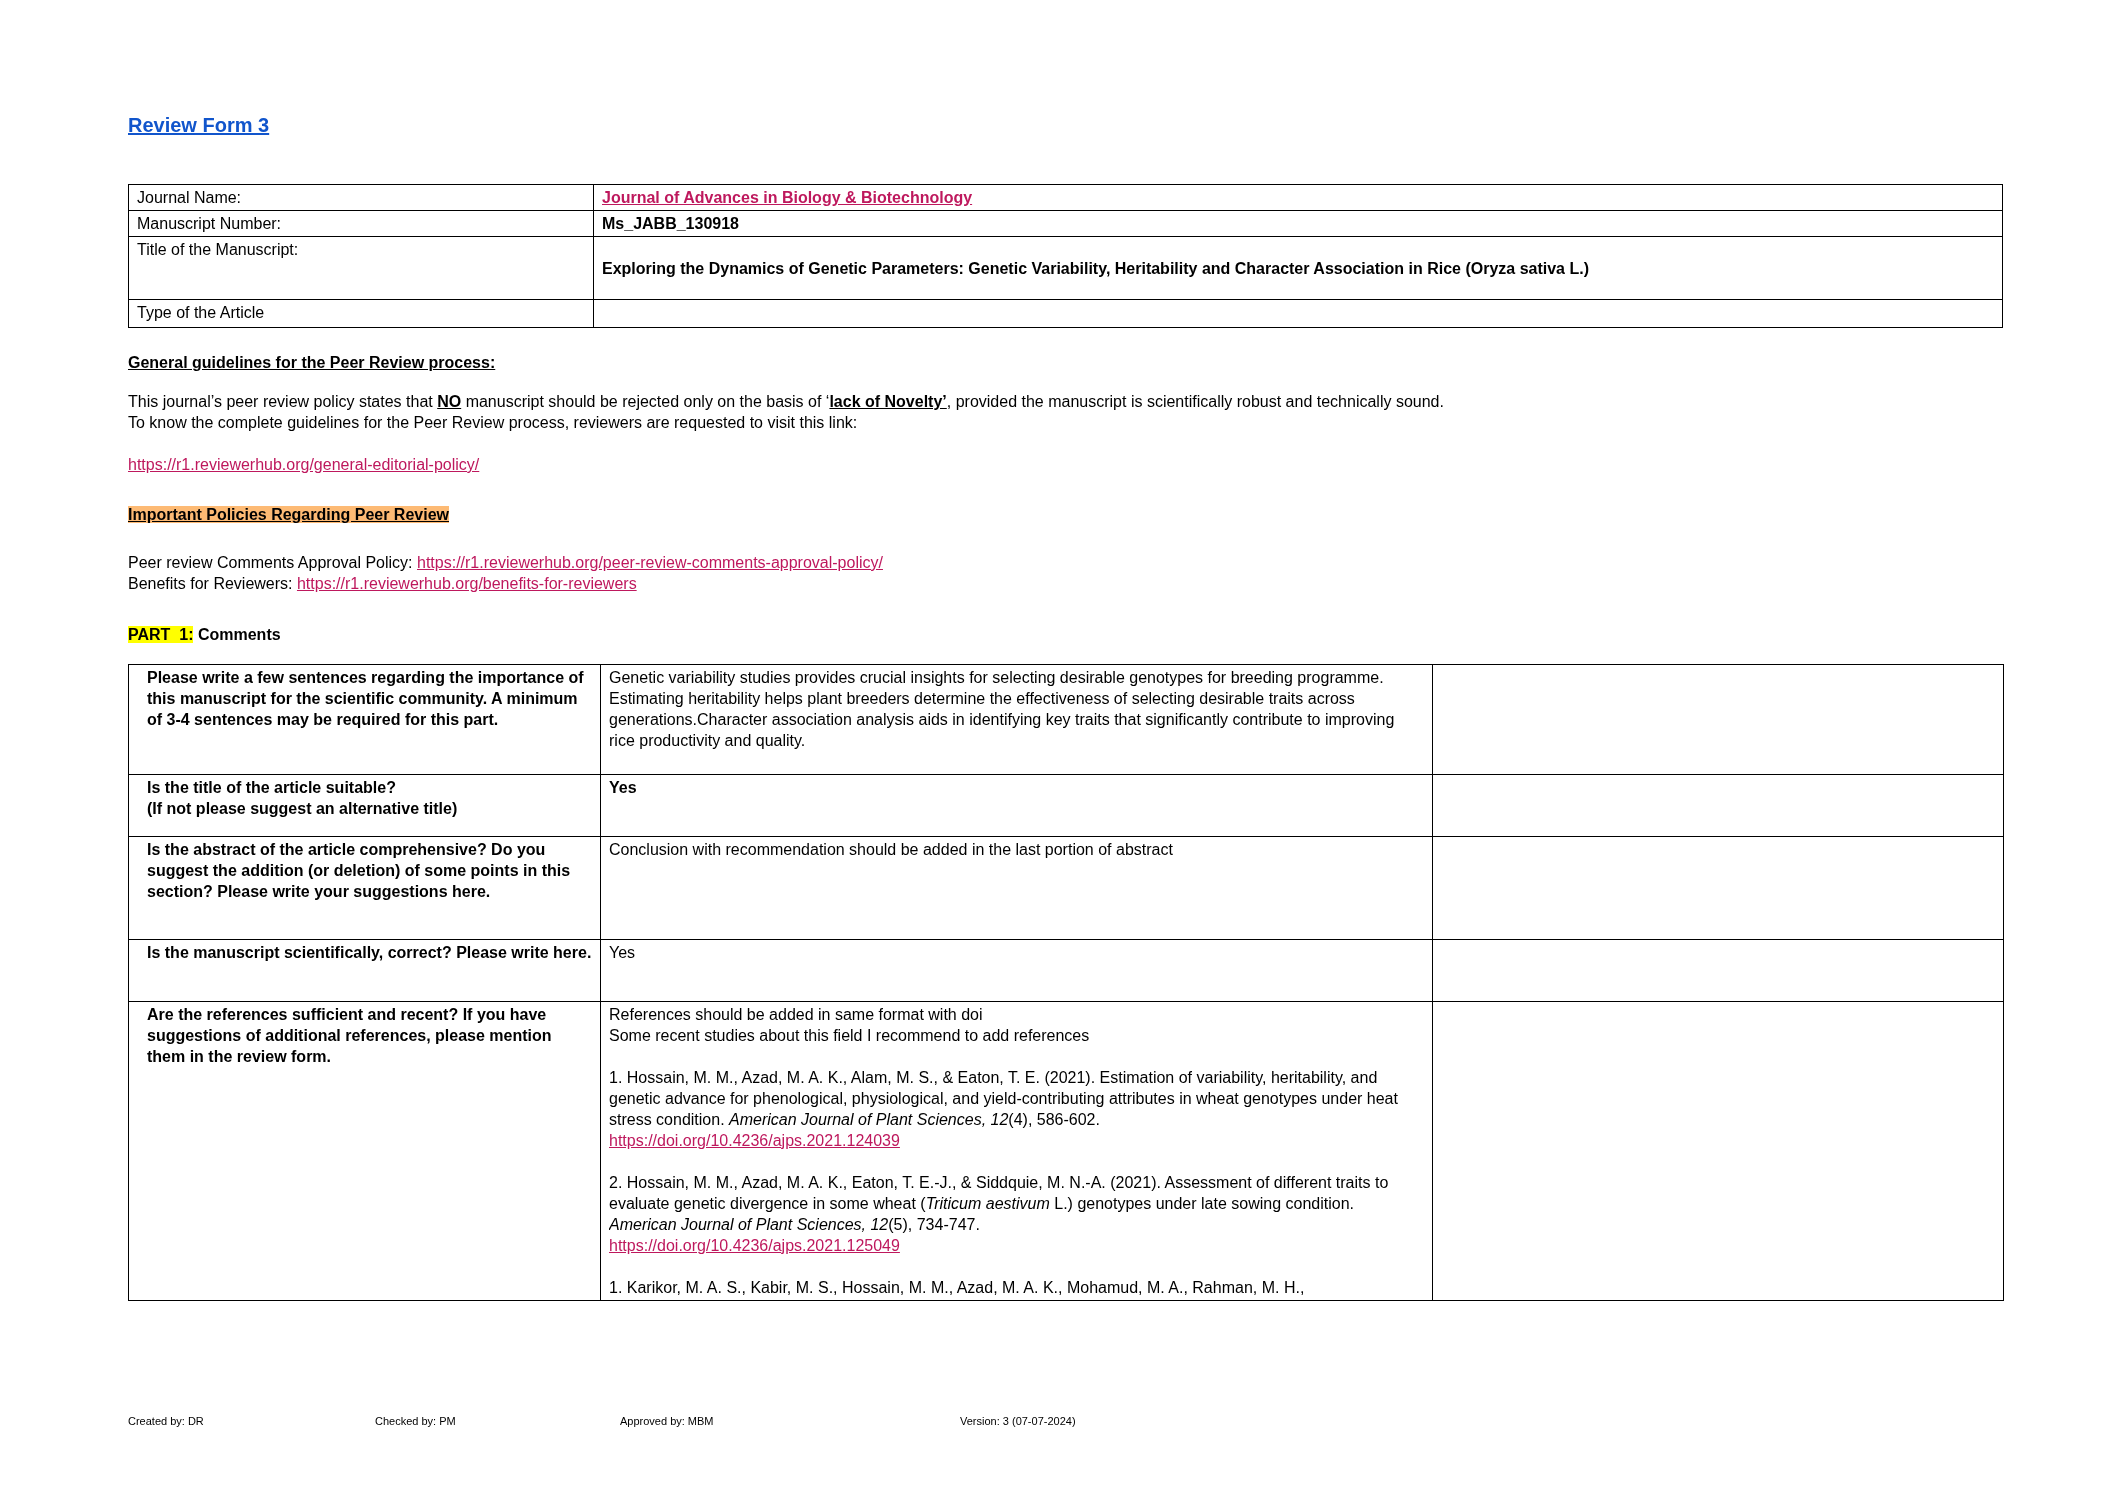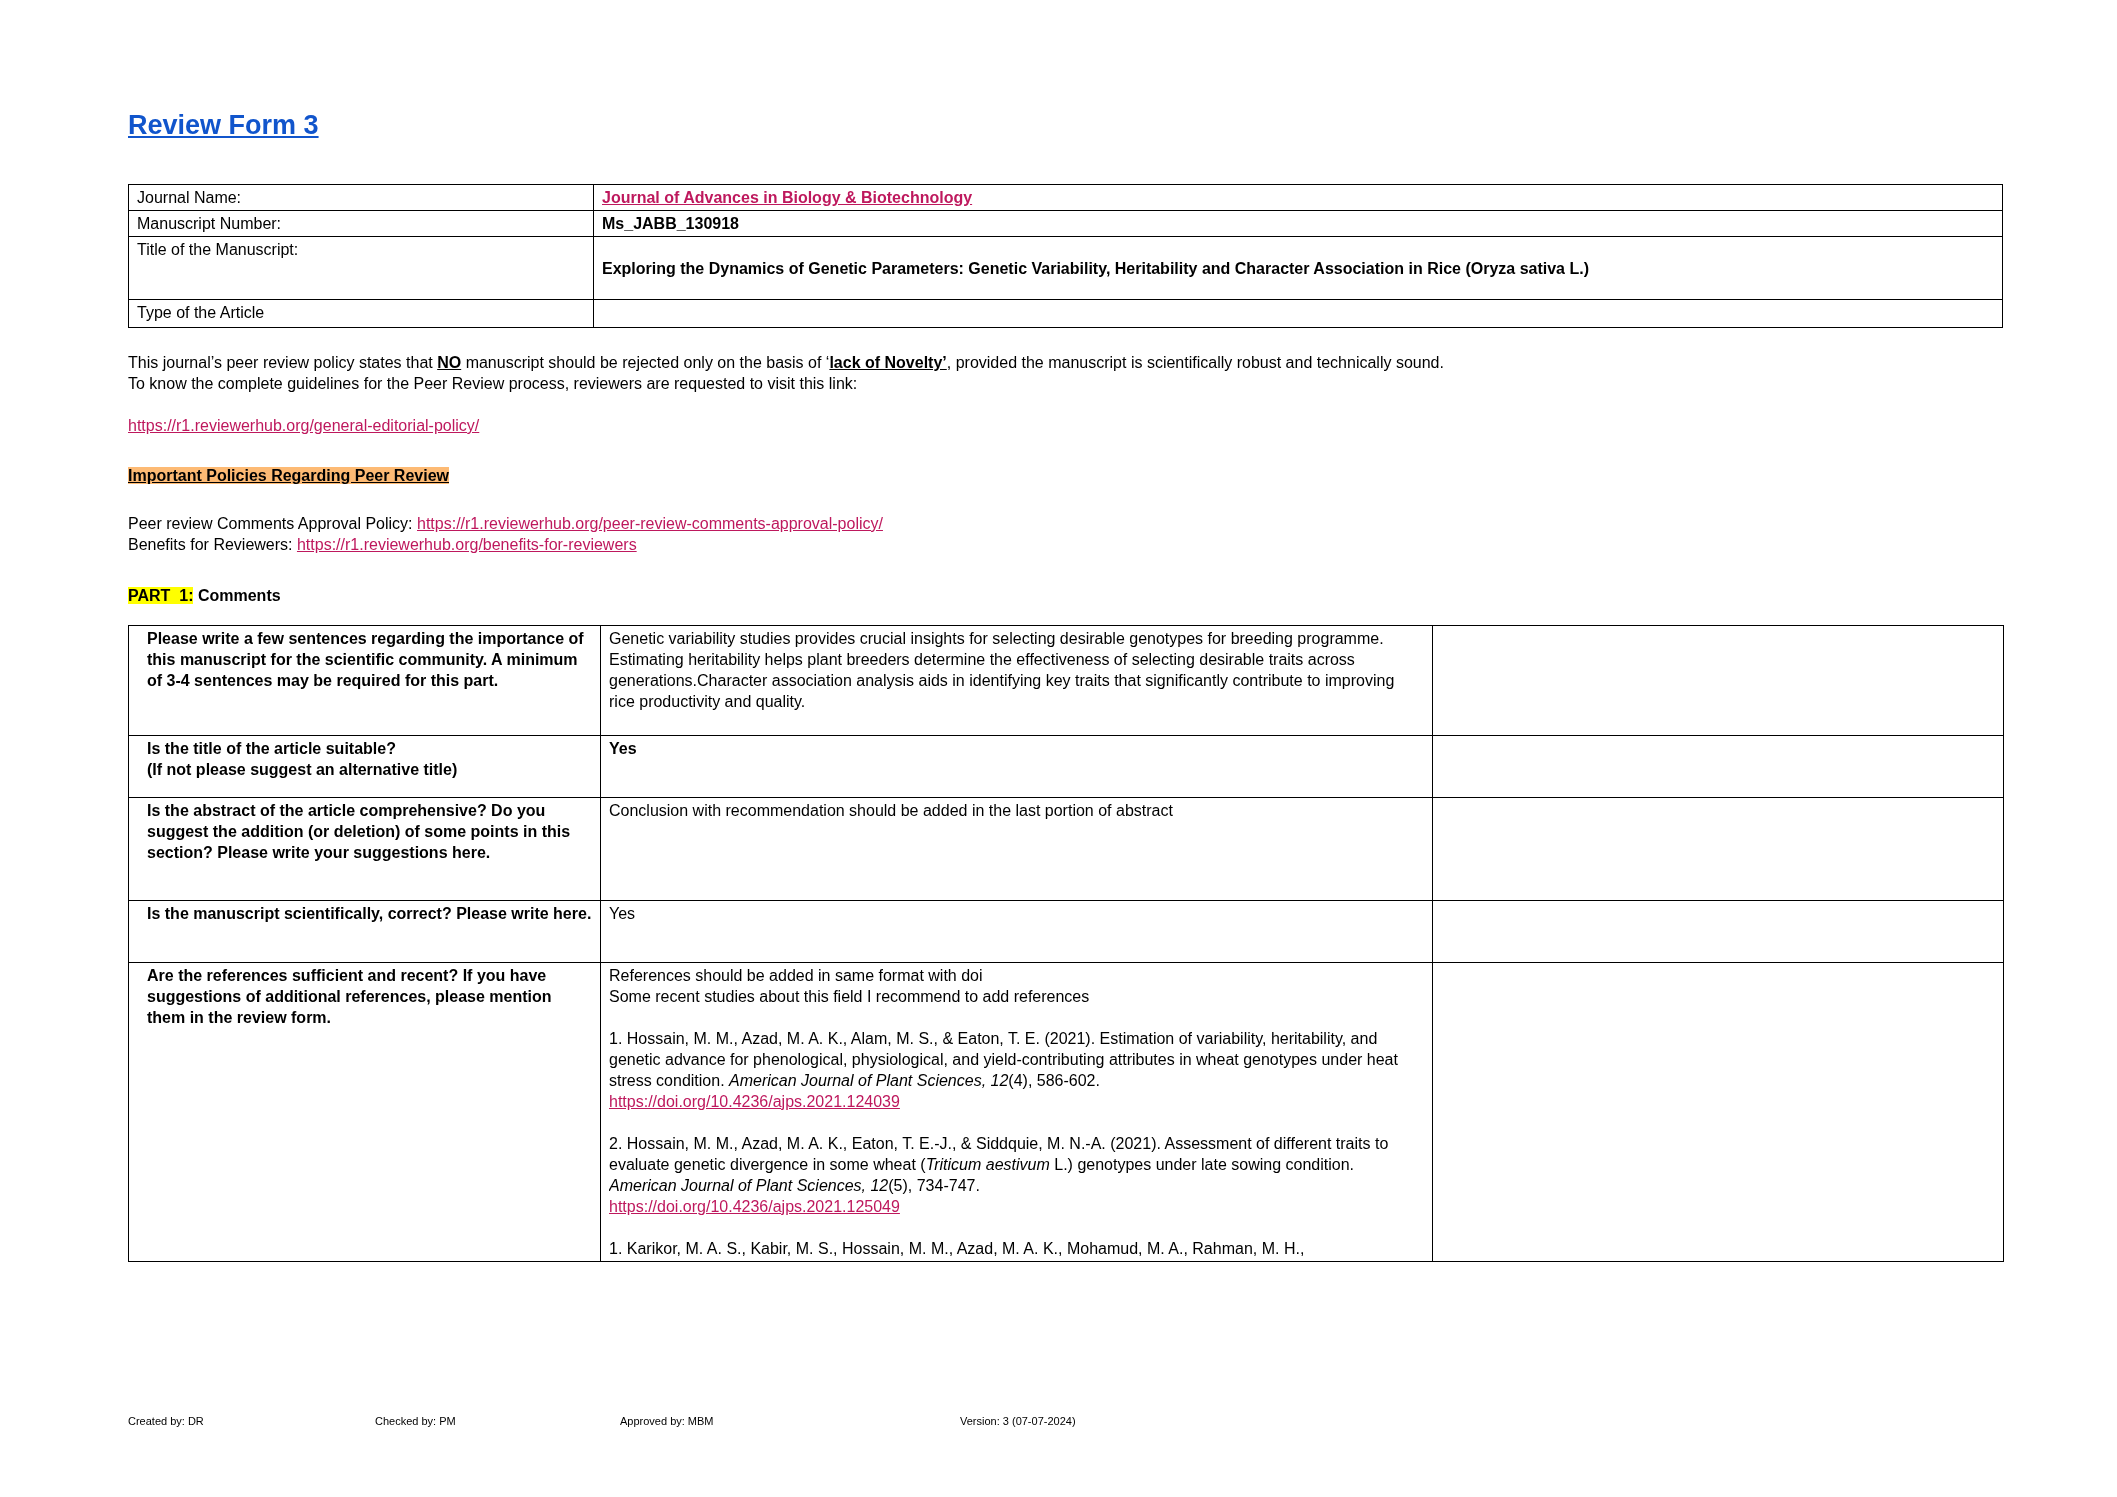--- a/index.html
+++ b/index.html
@@ -20,21 +20,21 @@
     overflow: hidden;
     background: #ffffff;
   }
   .bold { font-weight: bold; }
   .italic { font-style: italic; }
   .underline { text-decoration: underline; }
   .link { color: #be185d; text-decoration: underline; cursor: pointer; }
   .hl { background: #fdba74; text-align: center; }
   .prelines { white-space: pre-line; }
 
-  .doc-title { margin: 0 0 45px 0; font-size: 27px; line-height: 27px; }
+  .doc-title { margin: 0 0 45px 0; font-size: 20px; line-height: 27px; }
   .title-link { color: #1155CC; font-weight: bold; text-decoration: underline; cursor: pointer; }
 
   table { border-collapse: collapse; width: 1875px; table-layout: fixed; }
   td { border: 1px solid #000; padding: 2px 8px; vertical-align: top; word-wrap: break-word; }
 
   .meta-table { margin-bottom: 24px; }
   .meta-table col.label-col { width: 465px; }
   .meta-table tr.title-row { height: 63px; }
   .meta-table td.vmid { vertical-align: middle; }
   .meta-table tr.type-row { height: 28px; }
@@ -101,20 +101,21 @@
         <td>Title of the Manuscript:</td>
         <td class="bold vmid">Exploring the Dynamics of Genetic Parameters: Genetic Variability, Heritability and Character Association in Rice (Oryza sativa L.)</td>
       </tr>
       <tr class="type-row">
         <td>Type of the Article</td>
         <td></td>
       </tr>
     </tbody>
   </table>
 
+  <p class="section-heading">General guidelines for the Peer Review process:</p>
 
   <p class="body-text"><span>This journal’s peer review policy states that </span><span class="bold underline">NO</span><span> manuscript should be rejected only on the basis of ‘</span><span class="bold underline">lack of Novelty’</span><span>, provided the manuscript is scientifically robust and technically sound.</span><br><span>To know the complete guidelines for the Peer Review process, reviewers are requested to visit this link:</span></p>
 
   <p class="link-line"><a class="link">https://r1.reviewerhub.org/general-editorial-policy/</a></p>
 
   <p class="policies-heading"><span class="hl bold underline">Important Policies Regarding Peer Review</span></p>
 
   <p class="policy-line"><span>Peer review Comments Approval Policy: </span><a class="link">https://r1.reviewerhub.org/peer-review-comments-approval-policy/</a></p>
   <p class="policy-line"><span>Benefits for Reviewers: </span><a class="link">https://r1.reviewerhub.org/benefits-for-reviewers</a></p>
 

